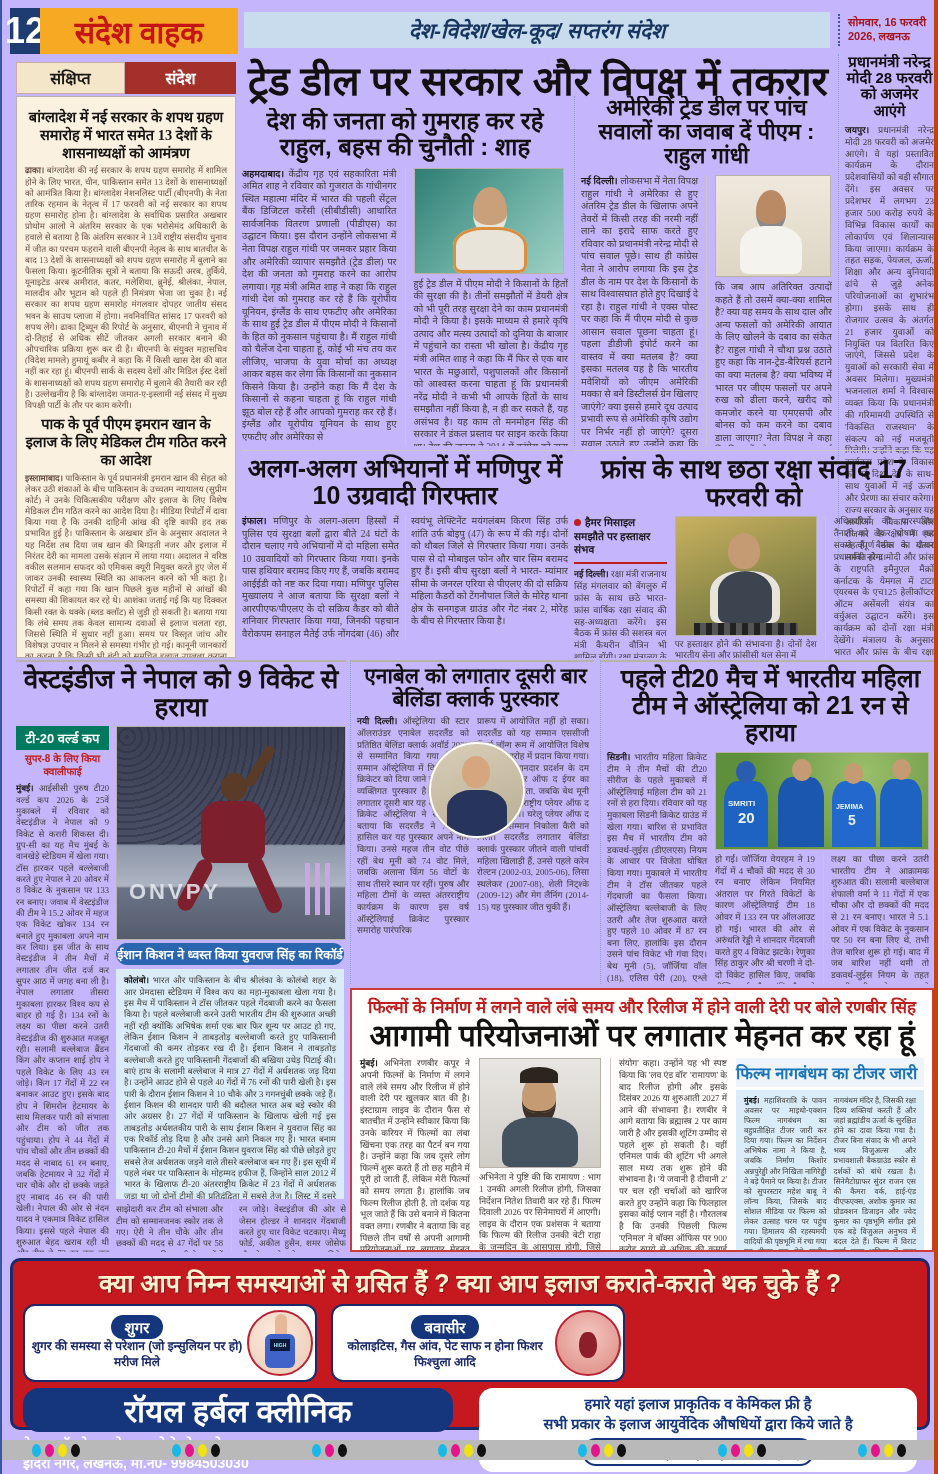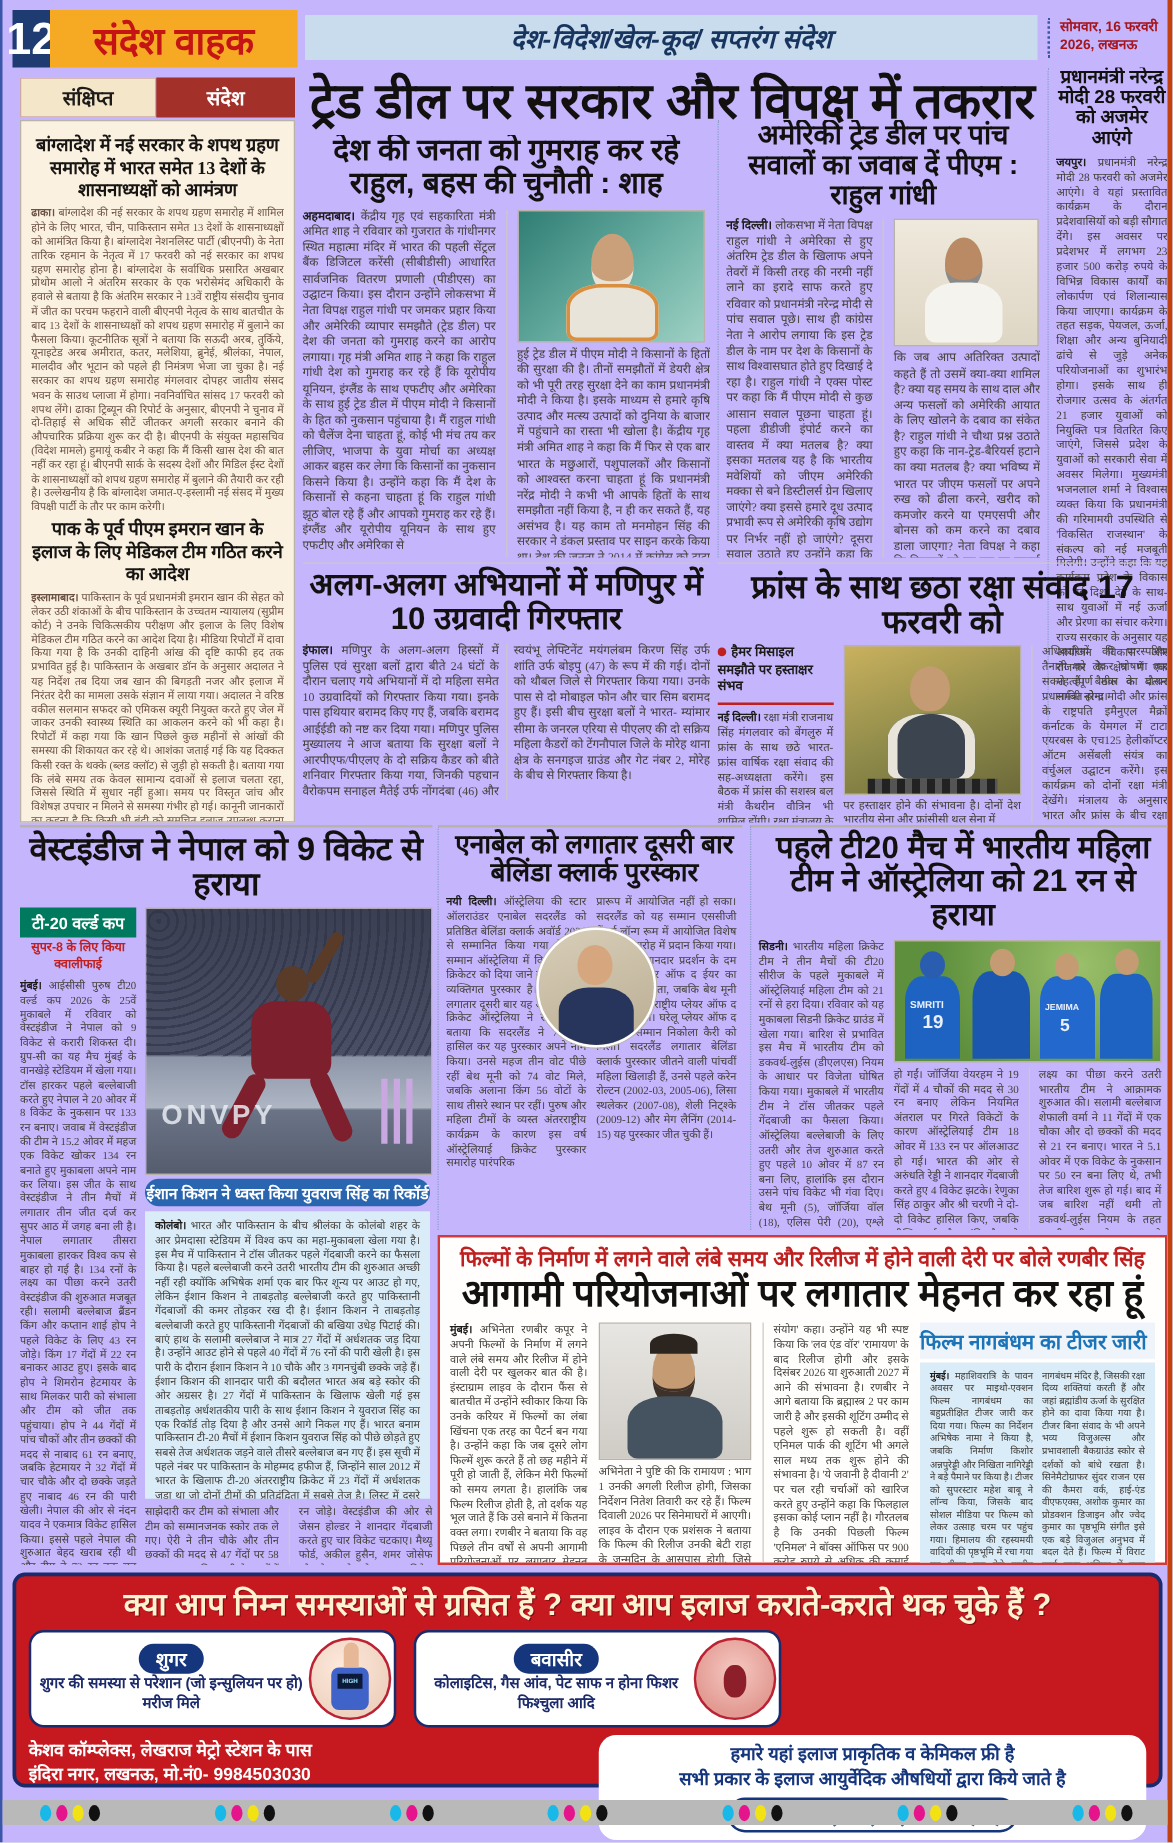--- a/index.html
+++ b/index.html
@@ -211,21 +211,21 @@
         <div class="photo" style="width:212px;height:96px;background:radial-gradient(circle at 70% 20%,#9bbf6a,#5d8f3c 70%);">
           <div class="p-torso" style="left:8px;top:28px;width:44px;height:66px;background:#1f63c2;border-radius:30% 30% 0 0;"></div>
           <div class="p-head" style="left:20px;top:8px;width:20px;height:22px;background:#2a5db0;border-radius:50%;"></div>
           <div class="p-torso" style="left:62px;top:24px;width:46px;height:70px;background:#1b57ae;border-radius:30% 30% 0 0;"></div>
           <div class="p-head" style="left:76px;top:6px;width:20px;height:22px;background:#c49b72;border-radius:50%;"></div>
           <div class="p-torso" style="left:116px;top:28px;width:44px;height:66px;background:#2368cd;border-radius:30% 30% 0 0;"></div>
           <div class="p-head" style="left:128px;top:10px;width:19px;height:21px;background:#c49b72;border-radius:50%;"></div>
           <div class="p-torso" style="left:164px;top:26px;width:42px;height:68px;background:#1f63c2;border-radius:30% 30% 0 0;"></div>
           <div class="p-head" style="left:176px;top:6px;width:19px;height:21px;background:#c49b72;border-radius:50%;"></div>
           <div class="abs" style="left:12px;top:46px;color:#e9f0fa;font-family:'Liberation Sans',sans-serif;font-weight:bold;font-size:8px;">SMRITI</div>
-          <div class="abs" style="left:22px;top:56px;color:#e9f0fa;font-family:'Liberation Sans',sans-serif;font-weight:bold;font-size:15px;">19</div>
+          <div class="abs" style="left:22px;top:56px;color:#e9f0fa;font-family:'Liberation Sans',sans-serif;font-weight:bold;font-size:15px;">20</div>
           <div class="abs" style="left:120px;top:50px;color:#e9f0fa;font-family:'Liberation Sans',sans-serif;font-weight:bold;font-size:7px;">JEMIMA</div>
           <div class="abs" style="left:132px;top:59px;color:#e9f0fa;font-family:'Liberation Sans',sans-serif;font-weight:bold;font-size:14px;">5</div>
         </div>
         <div style="display:flex;gap:8px;margin-top:4px;">
           <p class="body-t" style="margin:0;width:102px;font-size:8.8px;">हो गईं। जॉर्जिया वेयरहम ने 19 गेंदों में 4 चौकों की मदद से 30 रन बनाए लेकिन नियमित अंतराल पर गिरते विकेटों के कारण ऑस्ट्रेलियाई टीम 18 ओवर में 133 रन पर ऑलआउट हो गई। भारत की ओर से अरुंधति रेड्डी ने शानदार गेंदबाजी करते हुए 4 विकेट झटके। रेणुका सिंह ठाकुर और श्री चरणी ने दो-दो विकेट हासिल किए, जबकि दीप्ति शर्मा और क्रांति गौड़ को एक-एक सफलता मिली। 134 रनों के</p>
           <p class="body-t vrule" style="margin:0;width:100px;font-size:8.8px;padding-left:7px;">लक्ष्य का पीछा करने उतरी भारतीय टीम ने आक्रामक शुरुआत की। सलामी बल्लेबाज शेफाली वर्मा ने 11 गेंदों में एक चौका और दो छक्कों की मदद से 21 रन बनाए। भारत ने 5.1 ओवर में एक विकेट के नुकसान पर 50 रन बना लिए थे, तभी तेज बारिश शुरू हो गई। बाद में जब बारिश नहीं थमी तो डकवर्थ-लुईस नियम के तहत भारतीय टीम को 21 रन से विजेता घोषित कर दिया गया।</p>
         </div>
       </div>
     </div>
   </div>
@@ -274,20 +274,21 @@
           <span class="ad-pill">बवासीर</span>
           <div class="ad-txt">कोलाइटिस, गैस आंव, पेट साफ न होना फिशर फिश्चुला आदि</div>
         </div>
         <div style="width:62px;height:62px;border-radius:50%;background:radial-gradient(circle at 50% 40%,#f5c9c2,#e29a92 70%);border:2px solid #b23;flex:none;position:relative;overflow:hidden;">
           <div style="position:absolute;left:22px;top:20px;width:18px;height:26px;background:#8c1f2a;border-radius:45%;"></div>
         </div>
       </div>
     </div>
     <div style="display:flex;gap:16px;margin-top:6px;align-items:flex-start;">
       <div style="width:440px;">
+        <div class="clinic-name" style="width:430px;height:44px;">रॉयल हर्बल क्लीनिक</div>
         <div class="clinic-addr" style="margin-top:3px;">
           <div>केशव कॉम्प्लेक्स, लेखराज मेट्रो स्टेशन के पास</div>
           <div>इंदिरा नगर, लखनऊ, मो.नं0- 9984503030</div>
         </div>
       </div>
       <div class="ad-right" style="flex:1;">
         <div class="ad-right-l">हमारे यहां इलाज प्राकृतिक व केमिकल  फ्री है</div>
         <div class="ad-right-l">सभी प्रकार के इलाज आयुर्वेदिक औषधियों द्वारा किये जाते है</div>
         <div class="ad-right-pill">जिसका कोई साइड इफेक्ट नहीं है</div>
       </div>

